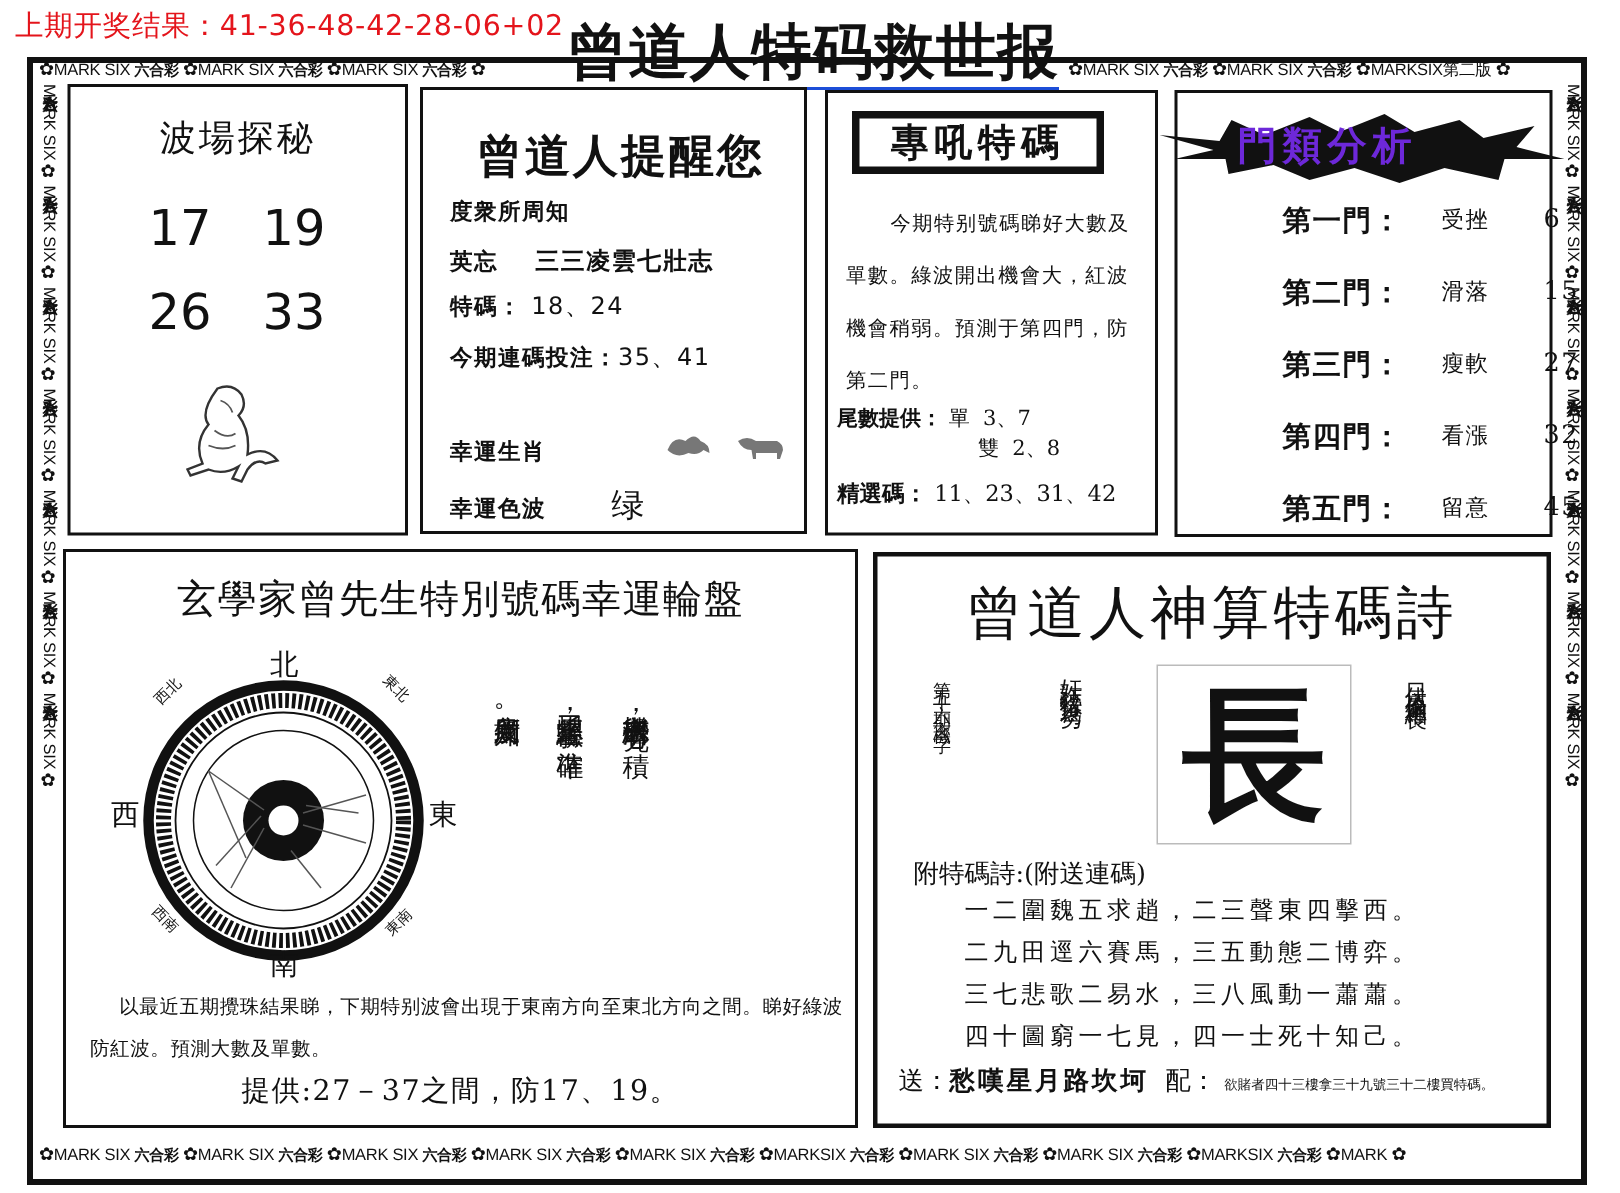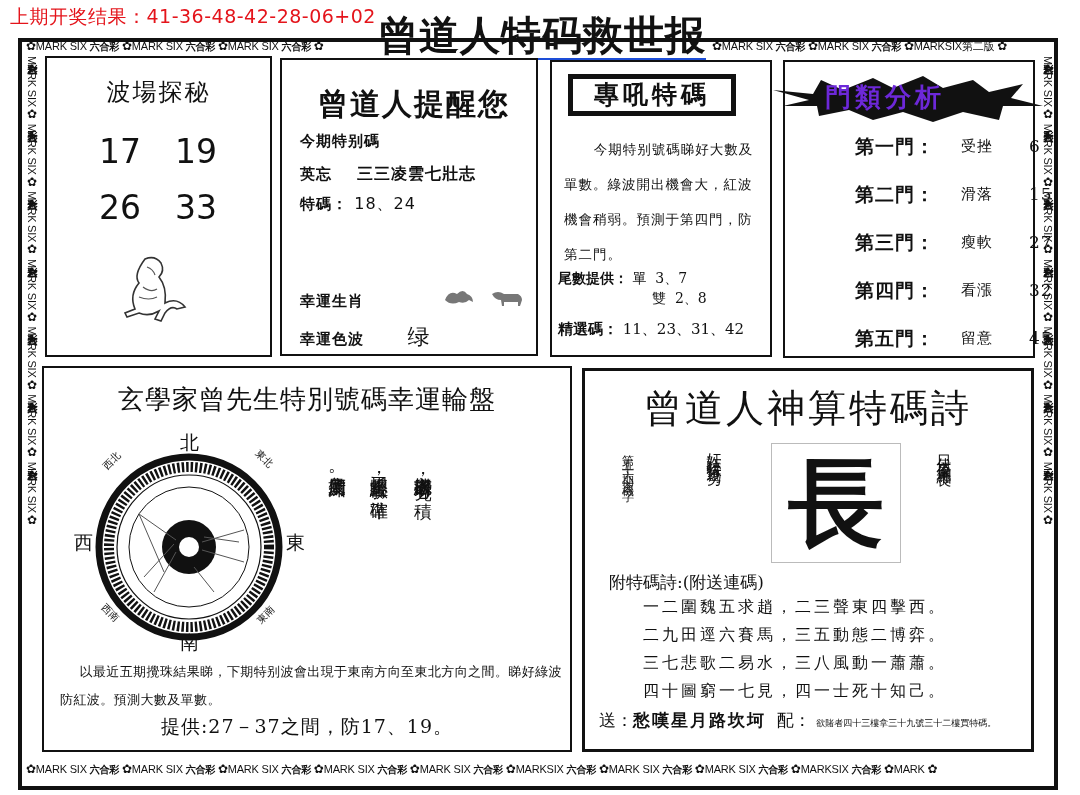--- a/index.html
+++ b/index.html
@@ -142,23 +142,24 @@
   <div class="abs p1-num" style="left:52px;top:130px;">26</div>
   <div class="abs p1-num" style="left:128px;top:130px;">33</div>
   <svg class="abs bird" viewBox="0 0 80 70">
     <path d="M28 6 q10 -4 16 4 q4 8 -2 14 q8 10 6 26 q12 -6 20 4 l-8 2 q-6 -4 -12 4 l-4 8 l-6 -2 l4 -8 q-10 6 -20 2 l-12 4 l-2 -4 l10 -4 q-6 -14 4 -26 q-6 -8 6 -24 z" fill="none" stroke="#333" stroke-width="1.6"></path>
     <path d="M30 14 q6 2 8 8 M26 34 q8 6 14 2 M22 44 q10 4 18 0" fill="none" stroke="#555" stroke-width="1.2"></path>
   </svg>
 </div>
 
 <div class="abs panel" style="left:280px;top:58px;width:258px;height:298px;">
   <div class="abs p2-title">曾道人提醒您</div>
-  <div class="abs p2-row" style="top:72px;"><span>今期特别碼</span></div>
+  <div class="abs p2-row" style="top:72px;"><span>度衆所周知</span></div>
   <div class="abs p2-row" style="top:104px;"><span>英忘</span>&nbsp;&nbsp;&nbsp;&nbsp;<span class="v" style="font-weight:bold;letter-spacing:1px;">三三凌雲七壯志</span></div>
   <div class="abs p2-row" style="top:134px;"><span>特碼：</span>&nbsp;<span class="v">18、24</span></div>
+  <div class="abs p2-row" style="top:168px;"><span>今期連碼投注：</span><span class="v">35、41</span></div>
   <div class="abs p2-row" style="top:232px;"><span>幸運生肖</span></div>
   <svg class="abs" style="left:160px;top:228px;width:34px;height:18px;" viewBox="0 0 34 18">
     <path d="M3 12 q4 -10 12 -6 q6 -6 10 0 q6 2 6 8 l-4 -2 q-4 4 -10 2 q-8 4 -14 -2z" fill="#777"></path>
   </svg>
   <svg class="abs" style="left:208px;top:228px;width:34px;height:18px;" viewBox="0 0 34 18">
     <path d="M2 6 q6 -4 12 0 l14 0 q4 2 4 6 l-2 6 l-2 0 l0 -4 l-14 0 l0 4 l-2 0 l-1 -6 q-6 0 -9 -6z" fill="#777"></path>
   </svg>
   <div class="abs p2-row" style="top:262px;"><span>幸運色波</span>&nbsp;&nbsp;&nbsp;&nbsp;&nbsp;&nbsp;&nbsp;<span class="p2-green">绿</span></div>
 </div>
 

